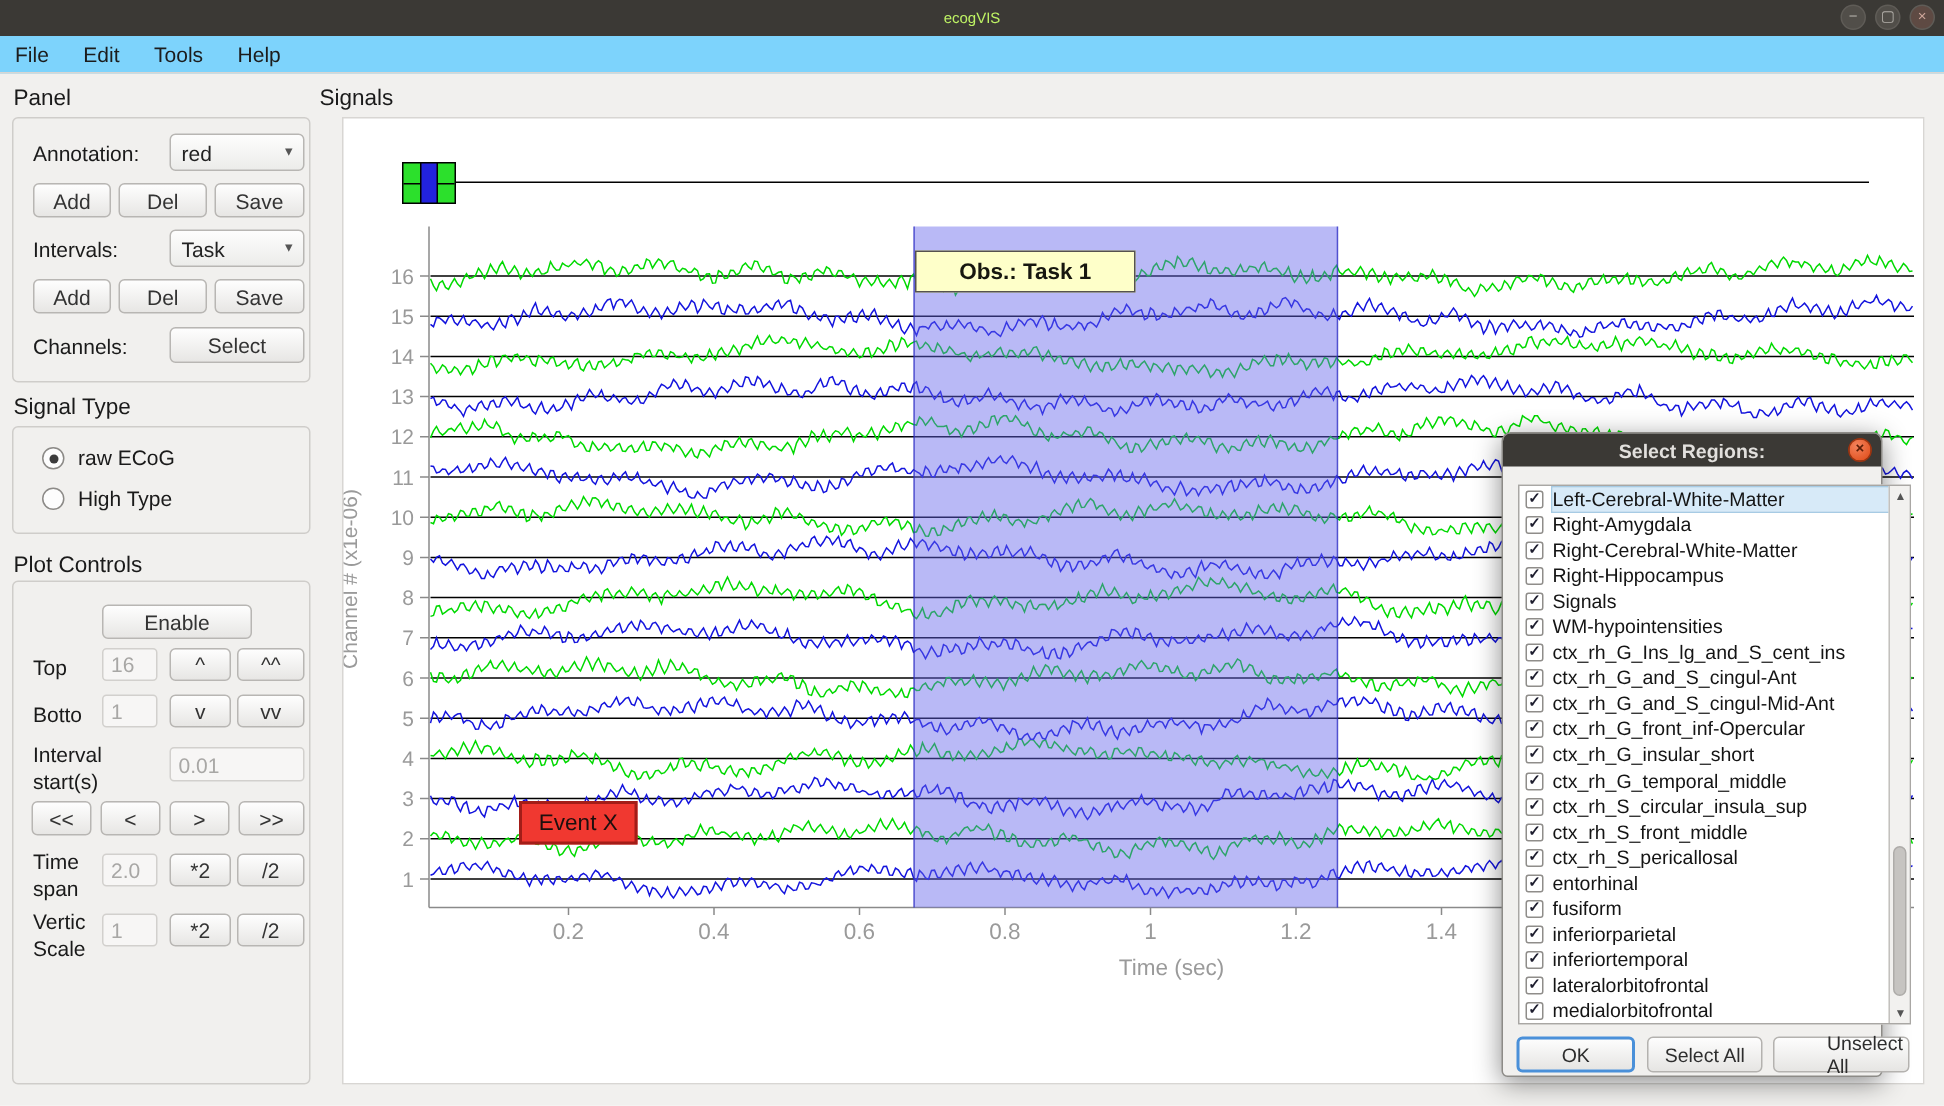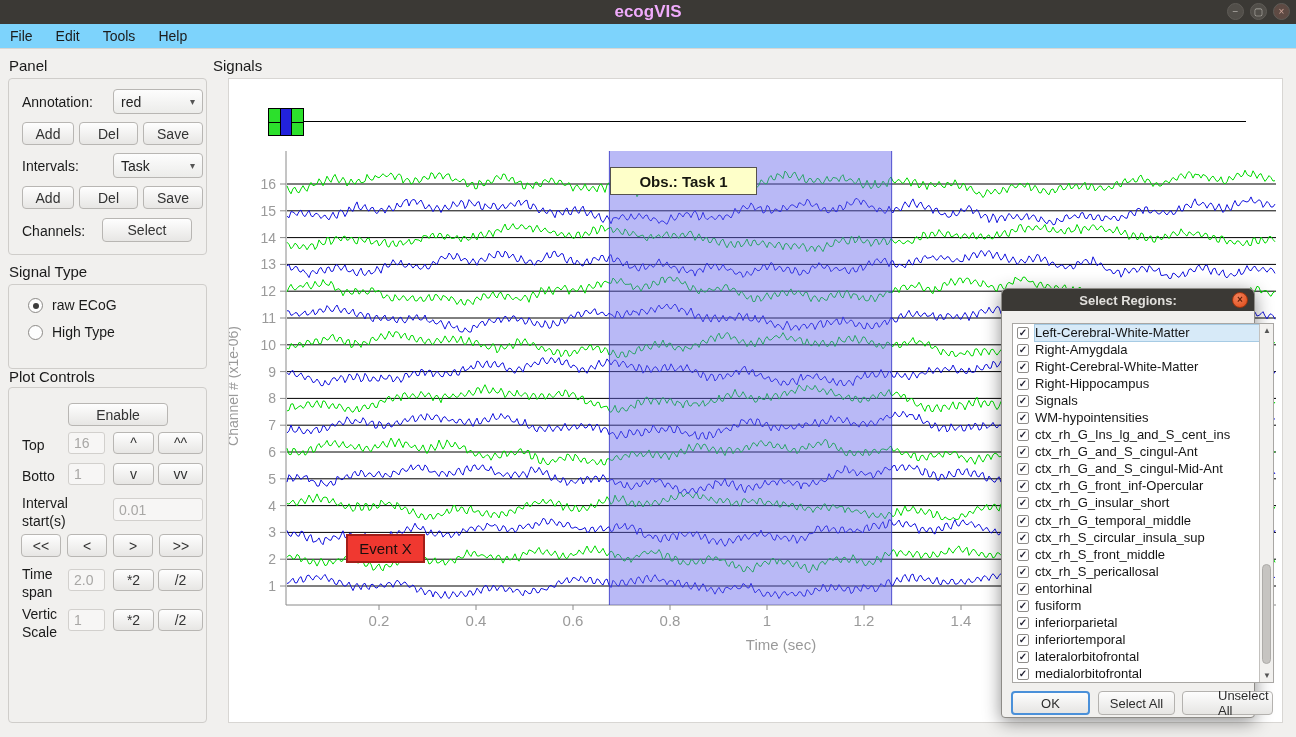--- a/index.html
+++ b/index.html
@@ -1,20 +1,20 @@
 <!DOCTYPE html>
 <html><head>
 <meta charset="utf-8">
 <style>
   * { margin:0; padding:0; box-sizing:border-box; }
   html,body { width:1296px; height:737px; font-family:"Liberation Sans", sans-serif; background:#f1f0ee; overflow:hidden; }
 
   
   .titlebar { position:absolute; left:0; top:0; width:1296px; height:24px; background:#3b3935; display:flex; align-items:center; justify-content:center; }
-  .titlebar .title { color:#f0abfc; font-size:17px; font-weight:700; }
+  .titlebar .title { color:#bef264; font-size:10px; font-weight:400; }
   .winbtns { position:absolute; right:6px; top:3px; display:flex; gap:6px; }
   .winbtn { width:17px; height:17px; border-radius:50%; background:#514e49; border:1px solid #5f5c57; color:#b3b0aa; font-size:10px; line-height:15px; text-align:center; }
   .winbtn.close { background:#5e4a43; color:#cfa79b; }
 
   
   .menubar { position:absolute; left:0; top:24px; width:1296px; height:25px; background:#7dd3fc; border-bottom:1px solid #d8d6d3; display:flex; align-items:center; padding-left:10px; }
   .menubar span { font-size:14px; color:#1c1c1c; padding:2px 11px 2px 0; margin-right:12px; }
 
   .section-label { position:absolute; font-size:15px; color:#1a1a1a; }
   .groupbox { position:absolute; border:1px solid #cfcdca; border-radius:4px; }
@@ -90,25 +90,25 @@
   <div class="btn" style="left:134px; top:43px; width:60px; height:23px;">Save</div>
   <div class="lbl" style="left:13px; top:78px;">Intervals:</div>
   <div class="combo" style="left:104px; top:74px; width:90px; height:25px;">
     <span>Task</span>
     <span class="arrow">▾</span>
   </div>
   <div class="btn" style="left:13px; top:107px; width:52px; height:23px;">Add</div>
   <div class="btn" style="left:70px; top:107px; width:59px; height:23px;">Del</div>
   <div class="btn" style="left:134px; top:107px; width:60px; height:23px;">Save</div>
   <div class="lbl" style="left:13px; top:143px;">Channels:</div>
-  <div class="btn" style="left:93px; top:139px; width:90px; height:24px;">Select</div>
+  <div class="btn" style="left:104px; top:139px; width:90px; height:24px;">Select</div>
 </div>
 
 <div class="section-label" style="left:9px; top:263px;">Signal Type</div>
-<div class="groupbox" style="left:8px; top:284px; width:199px; height:85px;">
+<div class="groupbox" style="left:8px; top:284px; width:199px; height:72px;">
   <div class="radio-row" style="left:19px; top:12px;">
     <span class="radio sel"></span>
     <span class="rlabel">raw ECoG</span>
   </div>
   <div class="radio-row" style="left:19px; top:39px;">
     <span class="radio"></span>
     <span class="rlabel">High Type</span>
   </div>
 </div>
 

